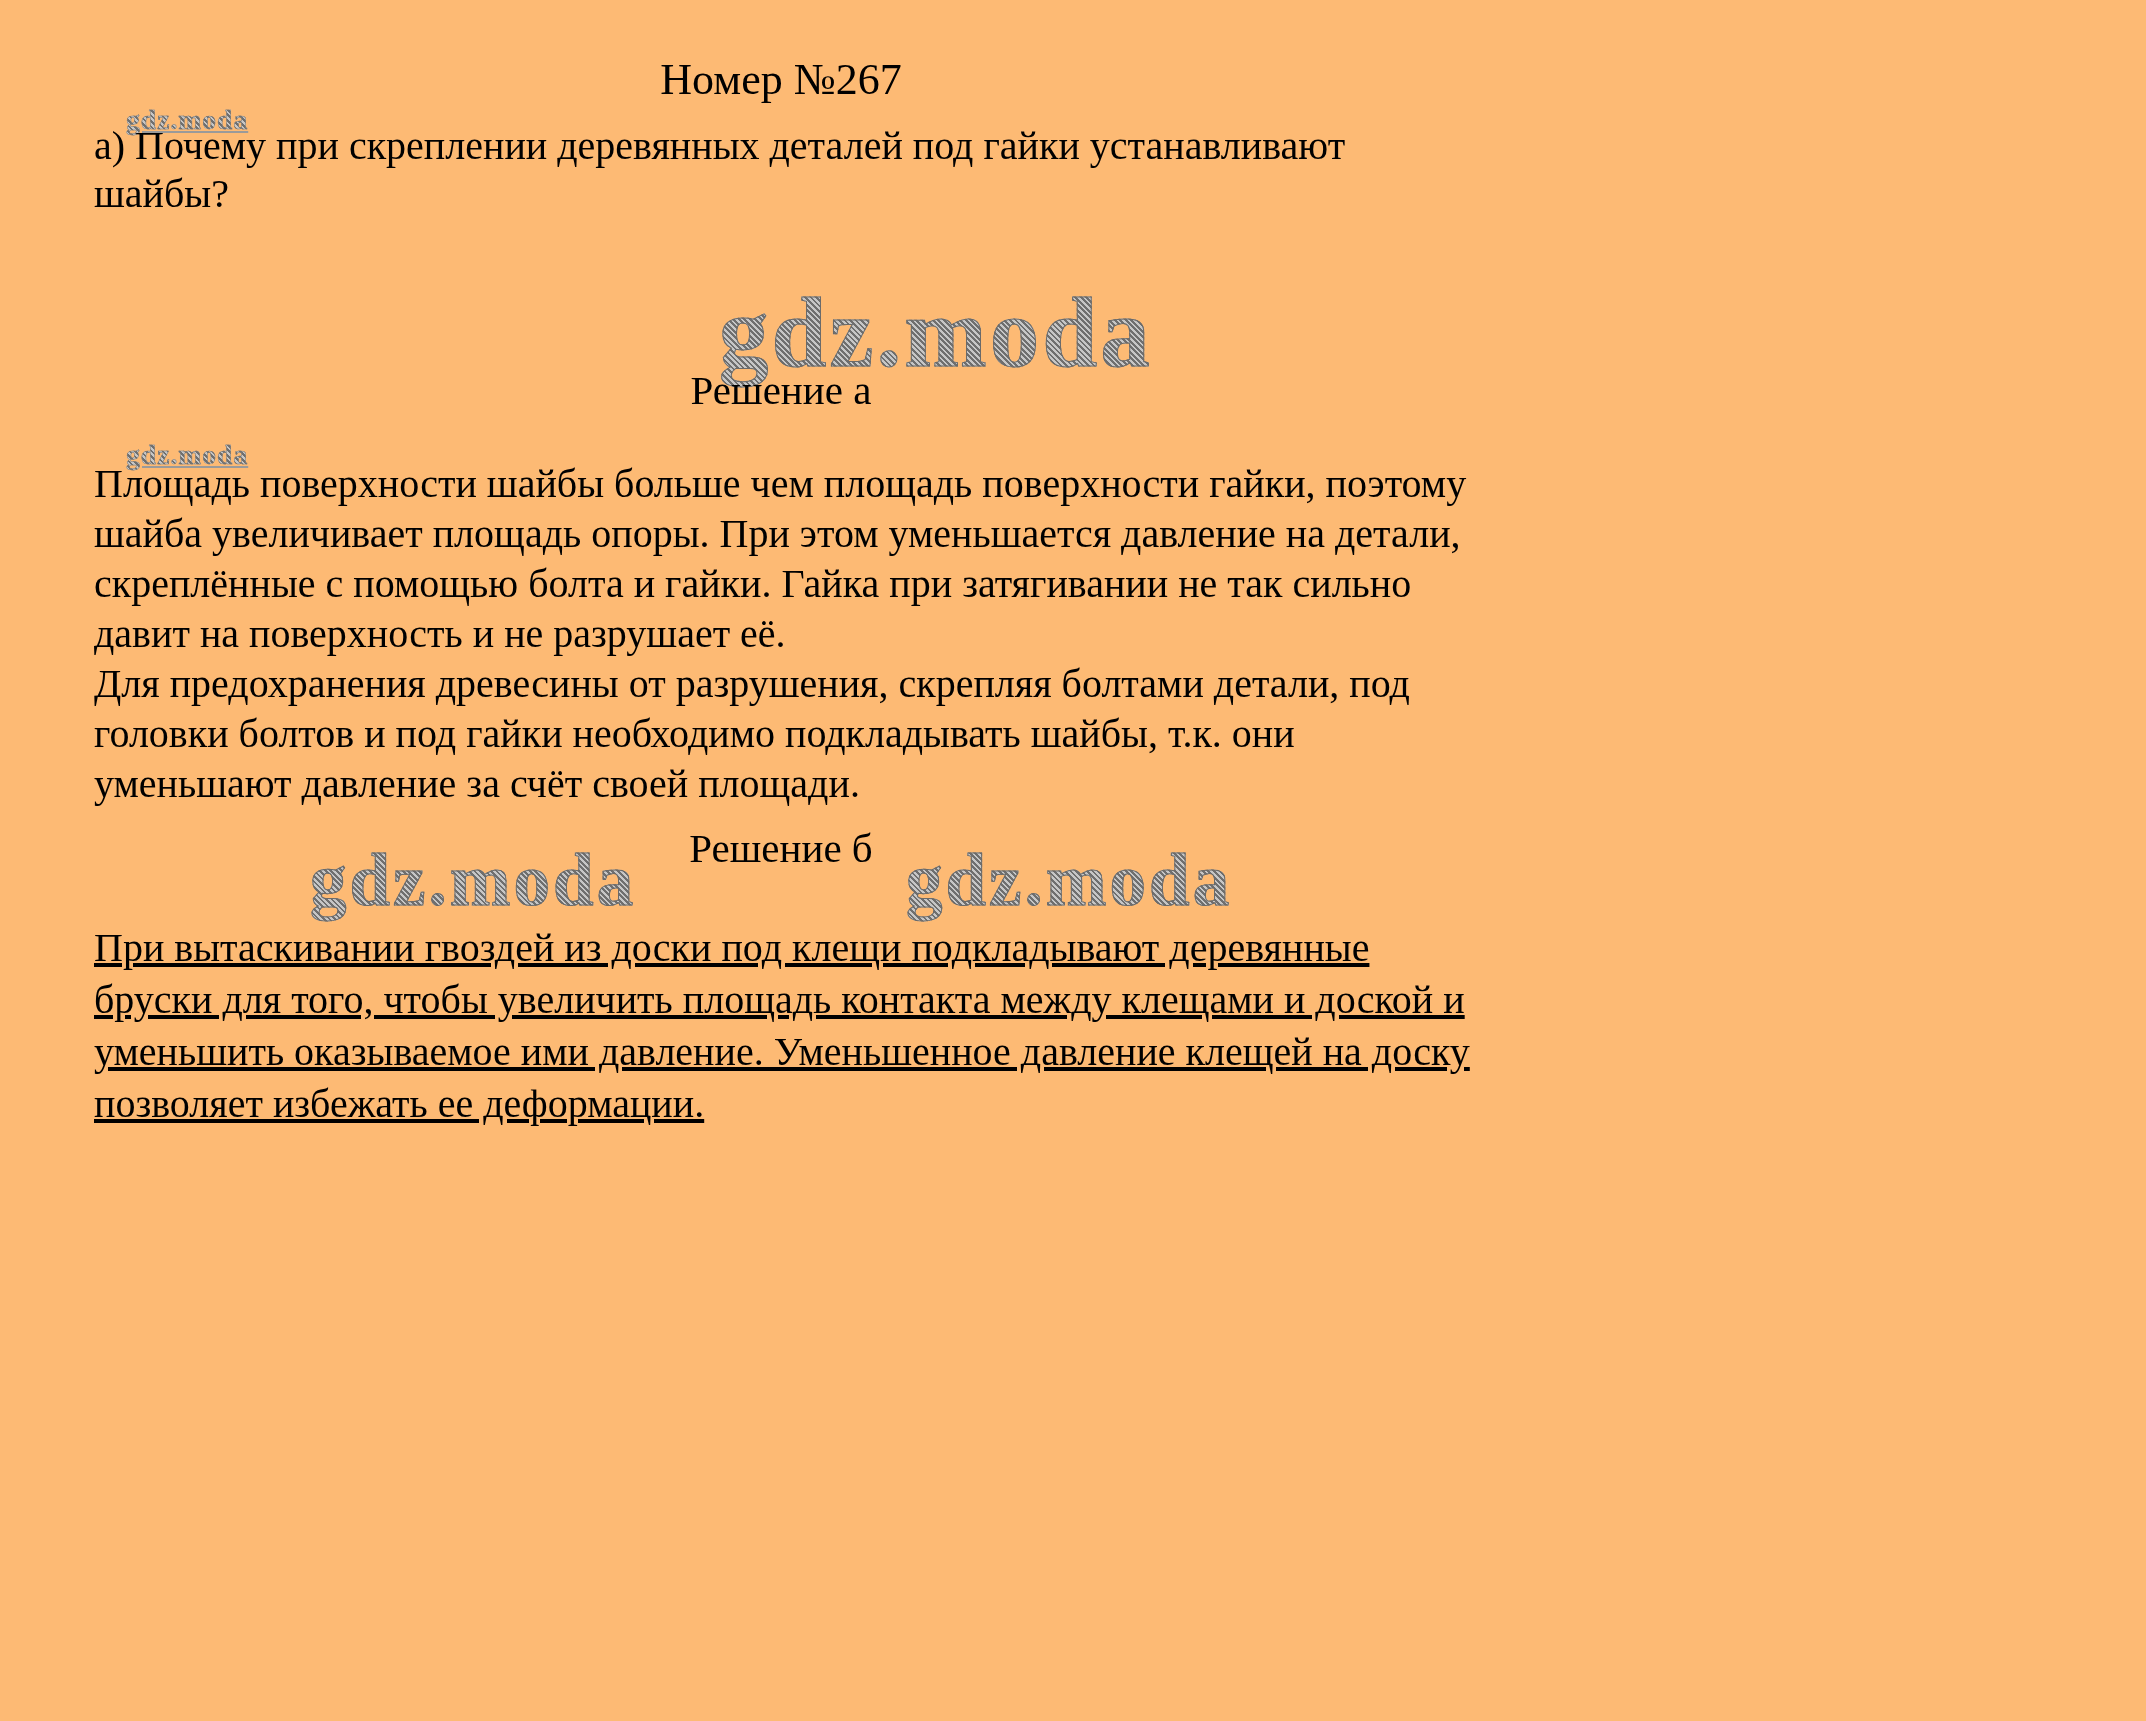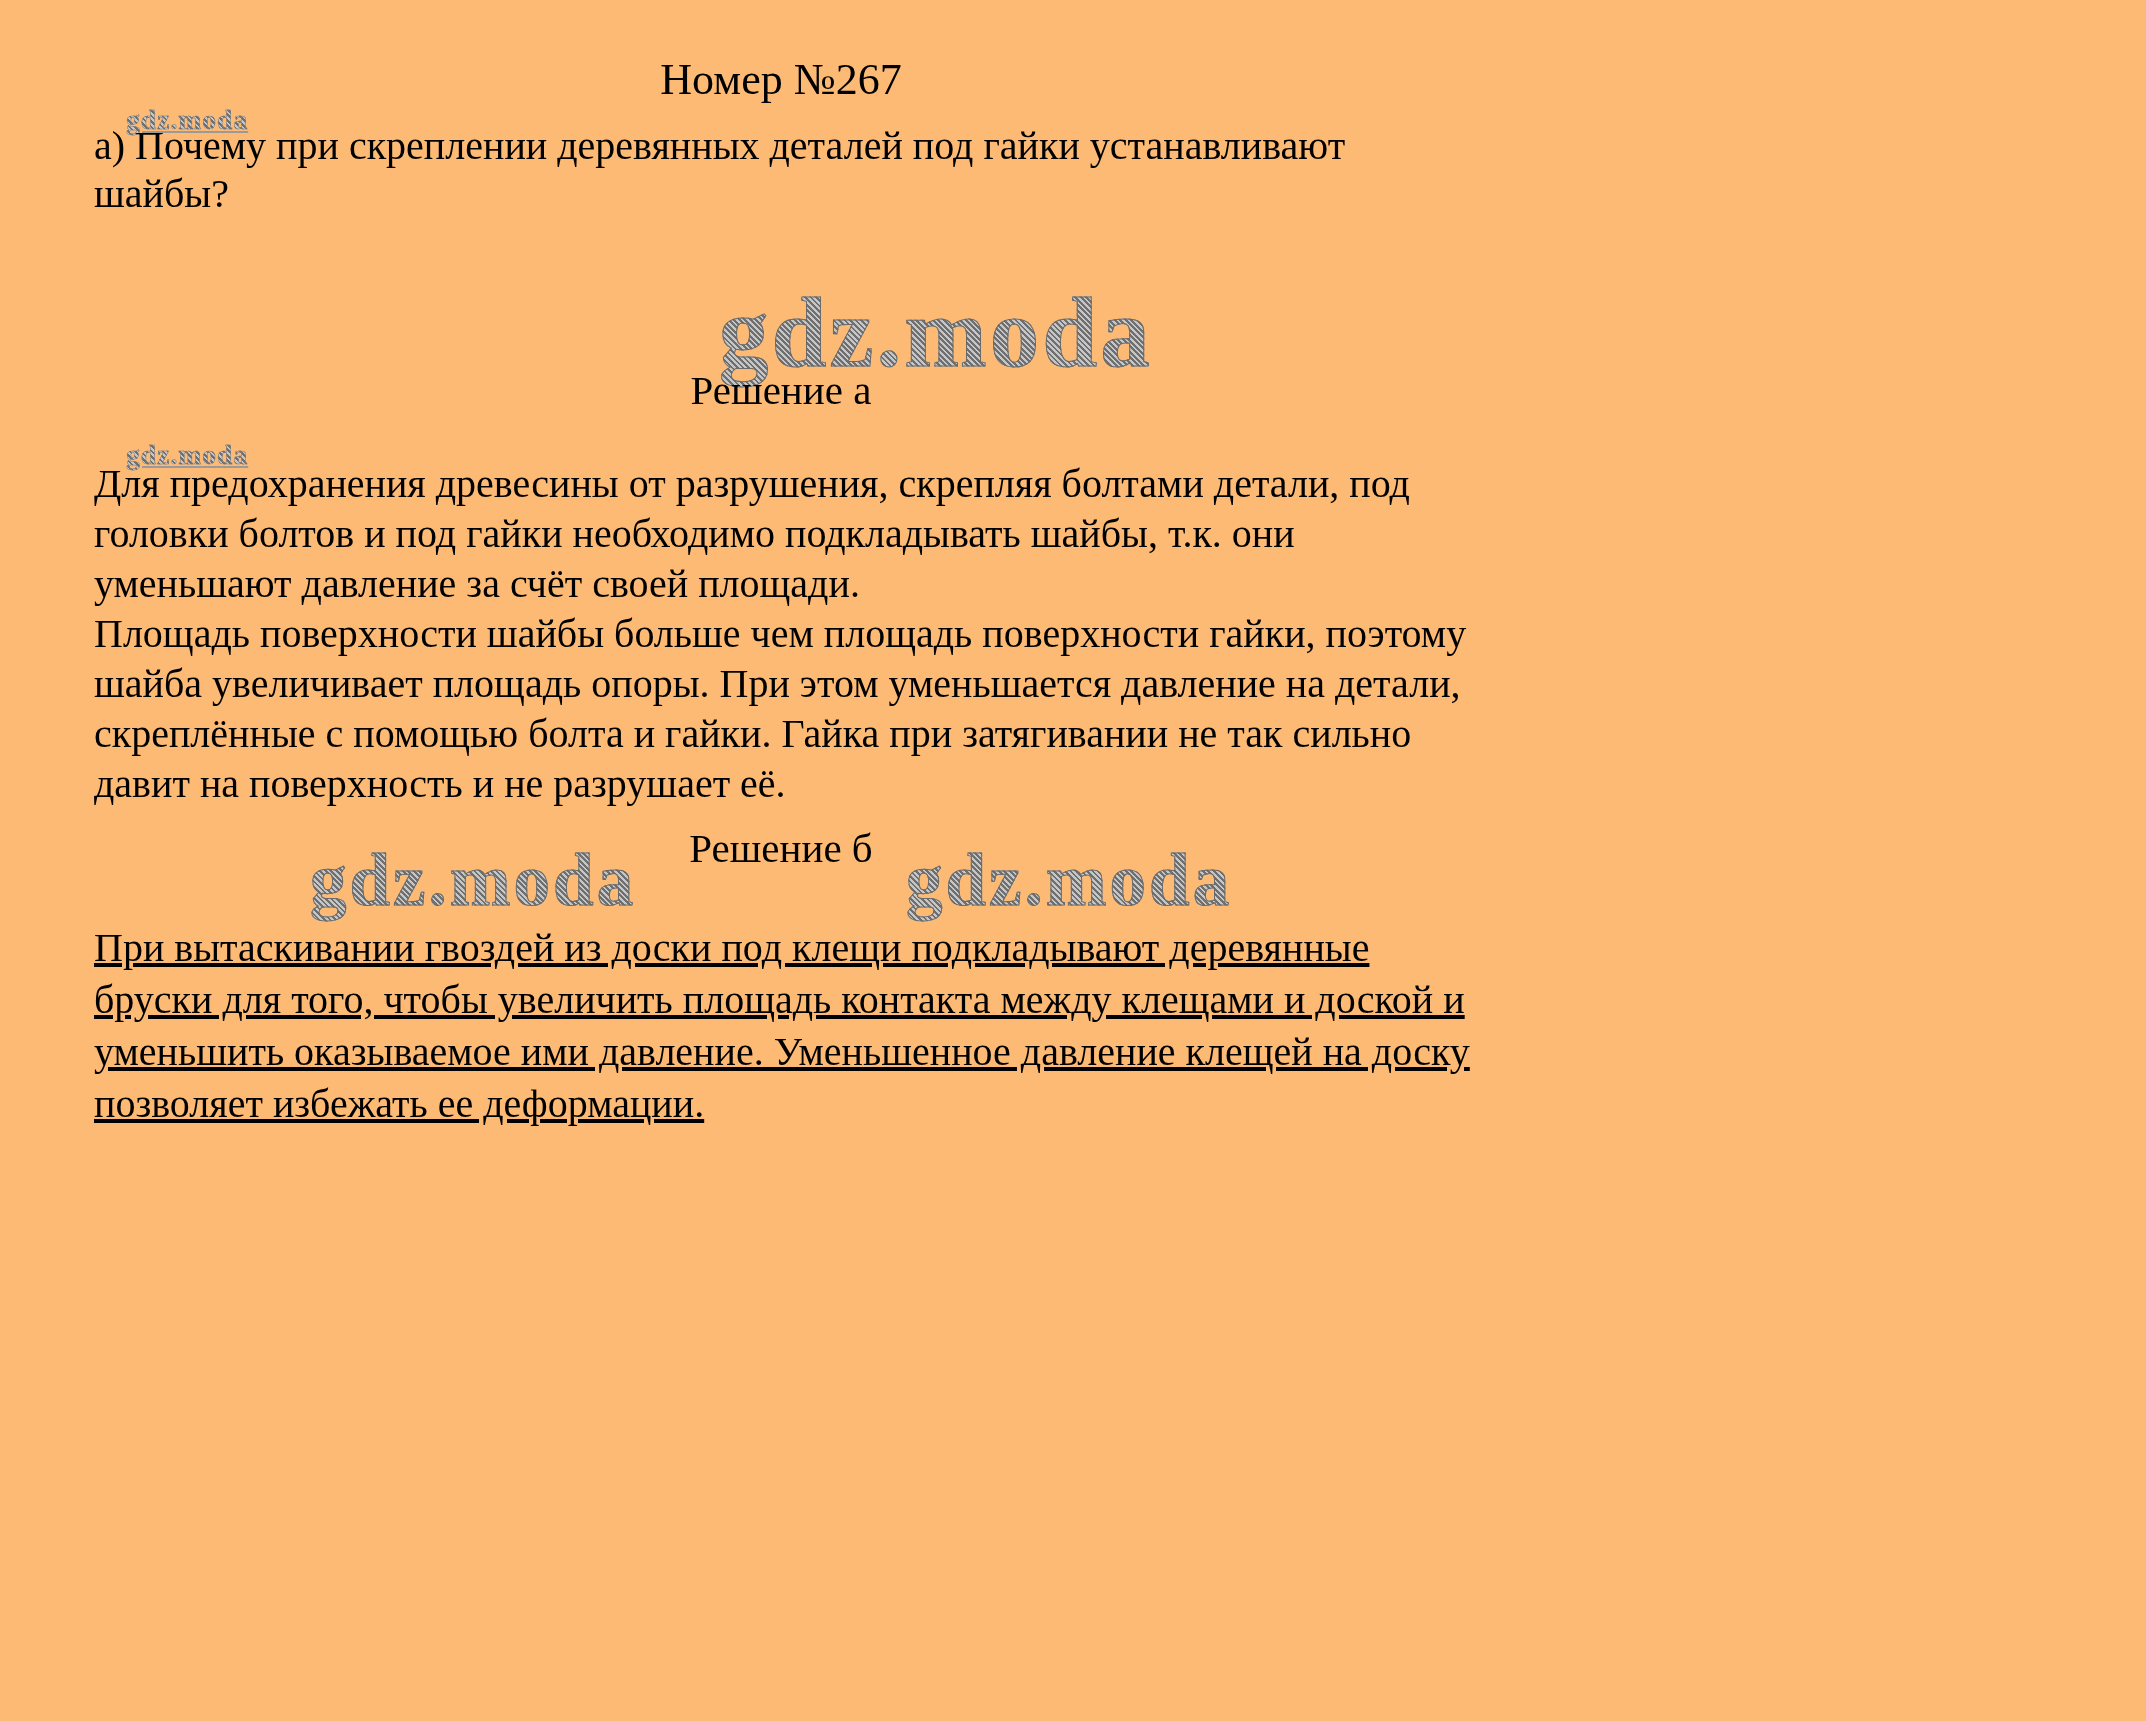--- a/index.html
+++ b/index.html
@@ -102,22 +102,22 @@
     <p>а) Почему при скреплении деревянных деталей под гайки устанавливают шайбы?</p>
   </div>
 
   <span class="wm wm-large">gdz.moda</span>
 
   <div class="section-heading heading-a">Решение а</div>
 
   <span class="wm wm-small wm-small-2">gdz.moda</span>
 
   <div class="solution-text solution-a-text">
+    <p>Площадь поверхности шайбы больше чем площадь поверхности гайки, поэтому шайба увеличивает площадь опоры. При этом уменьшается давление на детали, скреплённые с помощью болта и гайки. Гайка при затягивании не так сильно давит на поверхность и не разрушает её.</p>
     <p>Для предохранения древесины от разрушения, скрепляя болтами детали, под головки болтов и под гайки необходимо подкладывать шайбы, т.к. они уменьшают давление за счёт своей площади.</p>
-    <p>Площадь поверхности шайбы больше чем площадь поверхности гайки, поэтому шайба увеличивает площадь опоры. При этом уменьшается давление на детали, скреплённые с помощью болта и гайки. Гайка при затягивании не так сильно давит на поверхность и не разрушает её.</p>
   </div>
 
   <div class="section-heading heading-b">Решение б</div>
 
   <span class="wm wm-bottom wm-bottom-left">gdz.moda</span>
 
   <span class="wm wm-bottom wm-bottom-right">gdz.moda</span>
 
   <div class="solution-text solution-b-text">
     <p>При вытаскивании гвоздей из доски под клещи подкладывают деревянные бруски для того, чтобы увеличить площадь контакта между клещами и доской и уменьшить оказываемое ими давление. Уменьшенное давление клещей на доску позволяет избежать ее деформации.</p>

